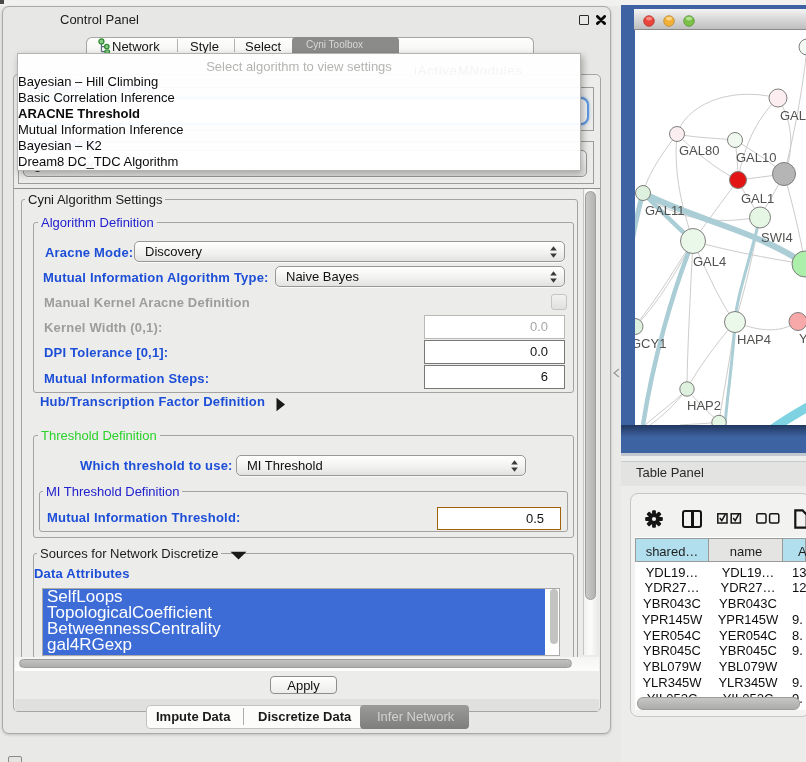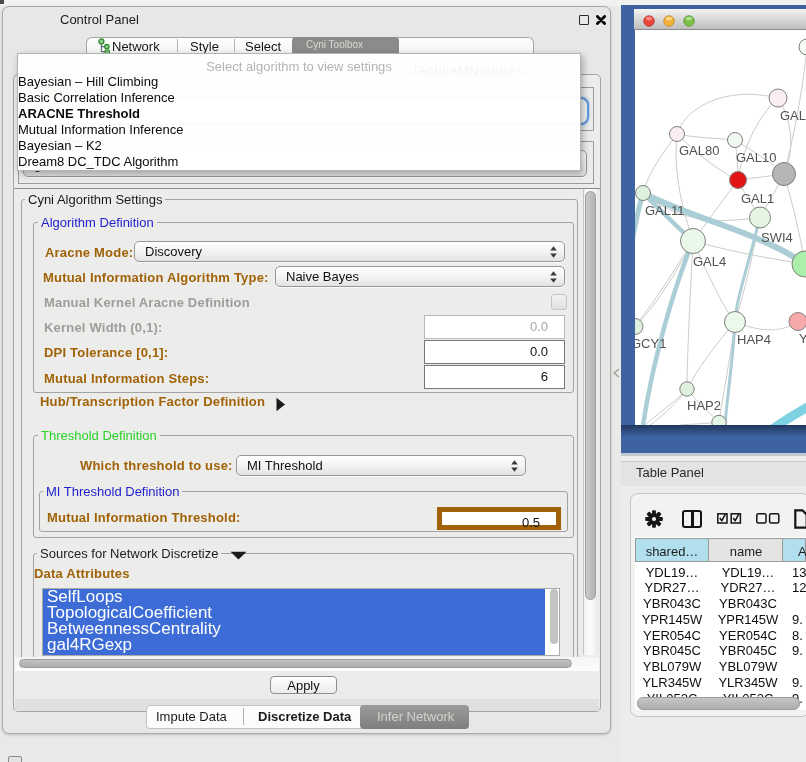--- a/index.html
+++ b/index.html
@@ -1,18 +1,18 @@
 <!DOCTYPE html>
 <html><head>
 <meta charset="utf-8">
 <style>
 * { margin:0; padding:0; box-sizing:border-box; }
 html,body { width:806px; height:762px; background:#e9e9e7; font-family:"Liberation Sans", sans-serif; overflow:hidden; }
 .abs { position:absolute; }
-.lbl { position:absolute; font-size:13px; font-weight:bold; color:#a16207; white-space:nowrap; letter-spacing:0.2px; }
+.lbl { position:absolute; font-size:13px; font-weight:bold; color:#1d4ed8; white-space:nowrap; letter-spacing:0.2px; }
 .dis { color:#9d9d9b; }
 .fs { position:absolute; border:1px solid #a3a3a1; border-radius:3px; }
 .fst { position:absolute; font-size:13px; background:#ececea; padding:0 3px; white-space:nowrap; line-height:13px; }
 .combo { position:absolute; border:1px solid #989896; border-radius:5px; background:linear-gradient(#ffffff,#f2f2f0 55%,#e2e2e0); font-size:13px; color:#111; box-shadow:0 1px 1px rgba(255,255,255,0.8); }
 .combo .tx { position:absolute; left:10px; top:2px; }
 .inp { position:absolute; background:#fff; font-size:13px; color:#111; text-align:right; padding-right:16px; }
 </style>
 </head>
 <body>
 
@@ -108,21 +108,21 @@
 <svg class="abs" style="right:6px;top:3px;" width="9" height="14" viewBox="0 0 9 14">
       <path d="M4.5 1.2 L7.8 5.4 L1.2 5.4 Z" fill="#3a3a3a"></path>
       <path d="M4.5 12.8 L1.2 8.6 L7.8 8.6 Z" fill="#3a3a3a"></path>
     </svg>
   </div>
 
 <div class="fs" style="left:39px;top:491px;width:529px;height:41px;"></div>
 <div class="fst" style="left:43px;top:485px;color:#2121cf;">MI Threshold Definition</div>
 
 <div class="lbl" style="left:47px;top:510px;">Mutual Information Threshold:</div>
-<div class="inp" style="left:437px;top:507px;width:124px;height:23px;border:5px solid #a16207;line-height:21px;text-align:right;">0.5</div>
+<div class="inp" style="left:437px;top:507px;width:124px;height:23px;border:1px solid #a16207;line-height:21px;text-align:right;">0.5</div>
 
 <div class="fs" style="left:33px;top:553px;width:541px;height:106px;"></div>
 <div class="fst" style="left:37px;top:547px;color:#1b1b1b;">Sources for Network Discretize</div>
 <svg class="abs" style="left:230px;top:551px;" width="17" height="9" viewBox="0 0 17 9">
     <path d="M0.5 0.8 L16.5 0.8 L8.5 8.6 Z" fill="#1a1a1a"></path>
   </svg>
 
 <div class="lbl" style="left:34px;top:566px;">Data Attributes</div>
 <div class="abs" style="left:42px;top:588px;width:518px;height:68px;background:#fff;border:1px solid #aaaaa8;"></div>
 <div class="abs" style="left:43px;top:589px;width:502px;height:66px;background:#3d6cd7;"></div>
@@ -130,21 +130,21 @@
 <div class="abs" style="left:550px;top:589px;width:8px;height:55px;background:#c3c3c1;border-radius:4px;"></div>
 
 <div class="abs" style="left:15px;top:657px;width:584px;height:14px;background:linear-gradient(#f4f4f2,#fdfdfb);"></div>
 <div class="abs" style="left:19px;top:659px;width:553px;height:9px;background:linear-gradient(#c2c2c0,#adadab);border:1px solid #9d9d9b;border-radius:5px;"></div>
 
 <div class="abs" style="left:270px;top:676px;width:67px;height:18px;background:linear-gradient(#ffffff,#ececea);border:1px solid #8e8e8c;border-radius:4px;text-align:center;font-size:13px;color:#111;line-height:17px;">Apply</div>
 
 <div class="abs" style="left:15px;top:699px;width:584px;height:12px;background:#e0e0de;"></div>
 
 <div class="abs" style="left:146px;top:705px;width:323px;height:24px;background:#fcfcfa;border:1px solid #c2c2c0;border-radius:4px;"></div>
-<div class="abs" style="left:156px;top:709px;font-size:13px;font-weight:normal;color:#1a1a1a;">Impute Data</div>
+<div class="abs" style="left:156px;top:709px;font-size:13px;font-weight:bold;color:#1a1a1a;">Impute Data</div>
 <div class="abs" style="left:243px;top:708px;width:1px;height:17px;background:#adadab;"></div>
 <div class="abs" style="left:258px;top:709px;font-size:13px;font-weight:bold;color:#1a1a1a;">Discretize Data</div>
 <div class="abs" style="left:360px;top:705px;width:109px;height:24px;background:linear-gradient(#9b9b99,#7e7e7c);border-radius:4px;"></div>
 <div class="abs" style="left:377px;top:709px;font-size:13px;color:#d2d2d0;">Infer Network</div>
 
 <div class="abs" style="left:8px;top:756px;width:14px;height:10px;border:1.5px solid #8a8a88;border-radius:2px;background:#e4e4e2;"></div>
 
 <svg class="abs" style="left:613px;top:368px;" width="7" height="10" viewBox="0 0 7 10">
     <path d="M6 1 L1 5 L6 9" stroke="#9a9a98" stroke-width="1.4" fill="none"></path>
   </svg>

